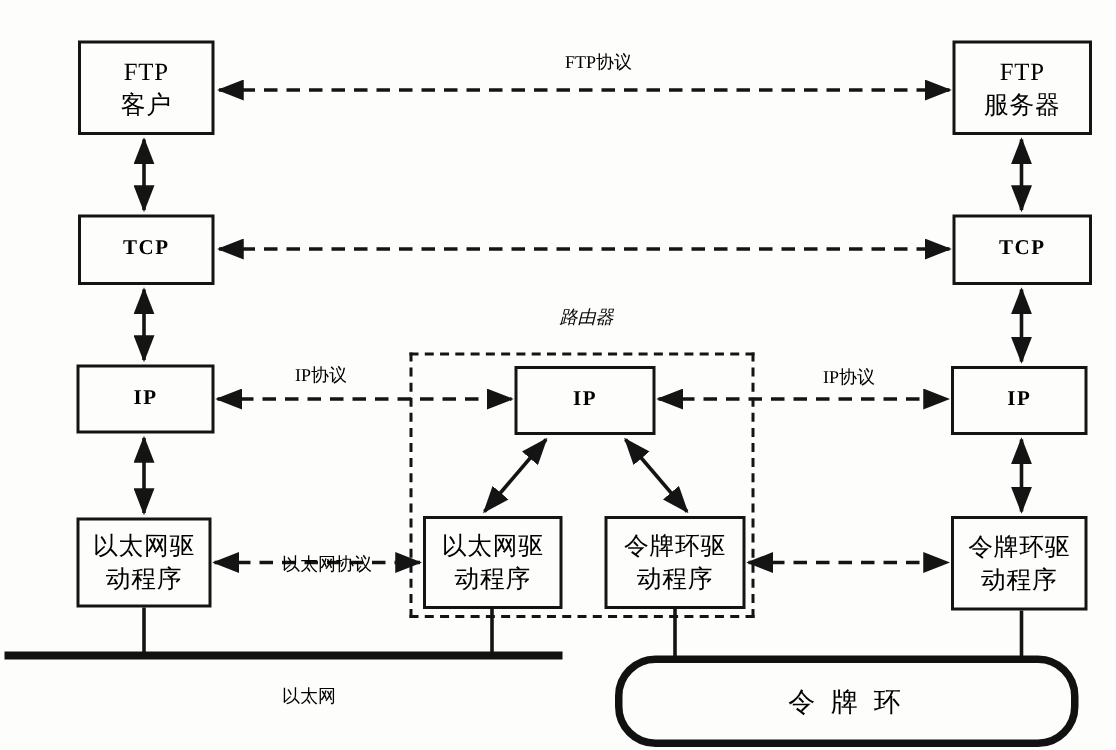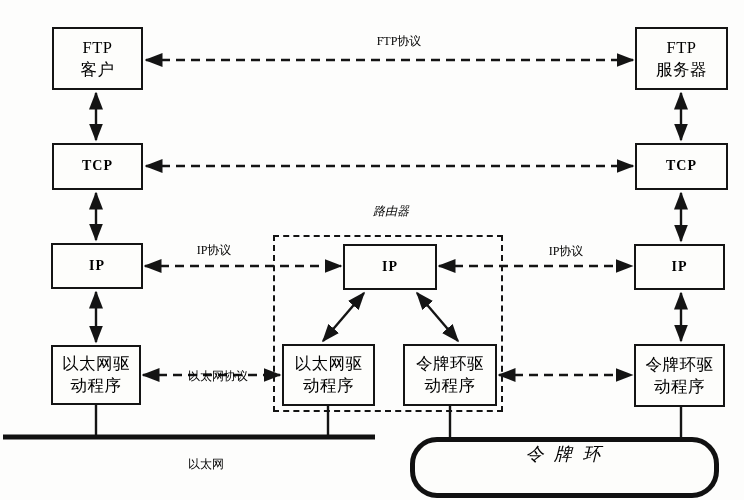--- a/index.html
+++ b/index.html
@@ -45,21 +45,21 @@
     box-sizing:border-box;
     border:2.2px dashed #141414;
     background:transparent;
   }
   .token-ring{
     position:absolute;
     box-sizing:border-box;
     border:5.5px solid #111111;
     border-radius:27px;
     background:#fdfdfb;
-    display:flex;align-items:flex-start;justify-content:center;font-style:italic;
+    display:flex;align-items:center;justify-content:center;
   }
   .token-ring span{
     font-size:18px;
     letter-spacing:3px;
   }
 </style>
 </head>
 <body>
 
 <div class="canvas">

